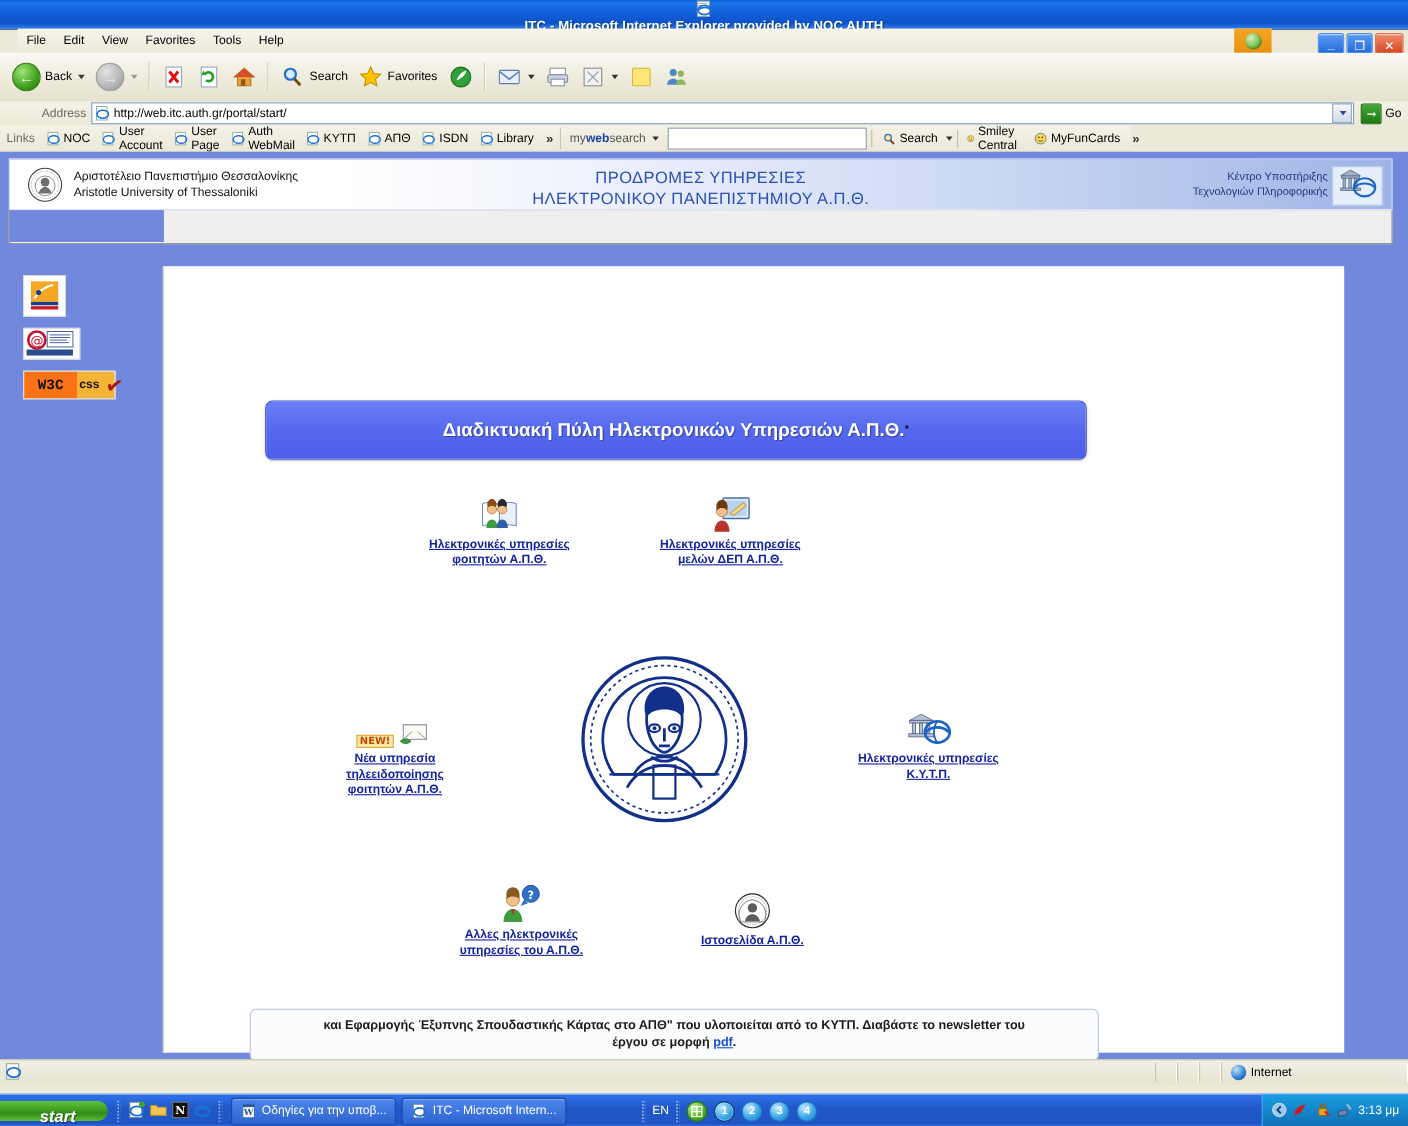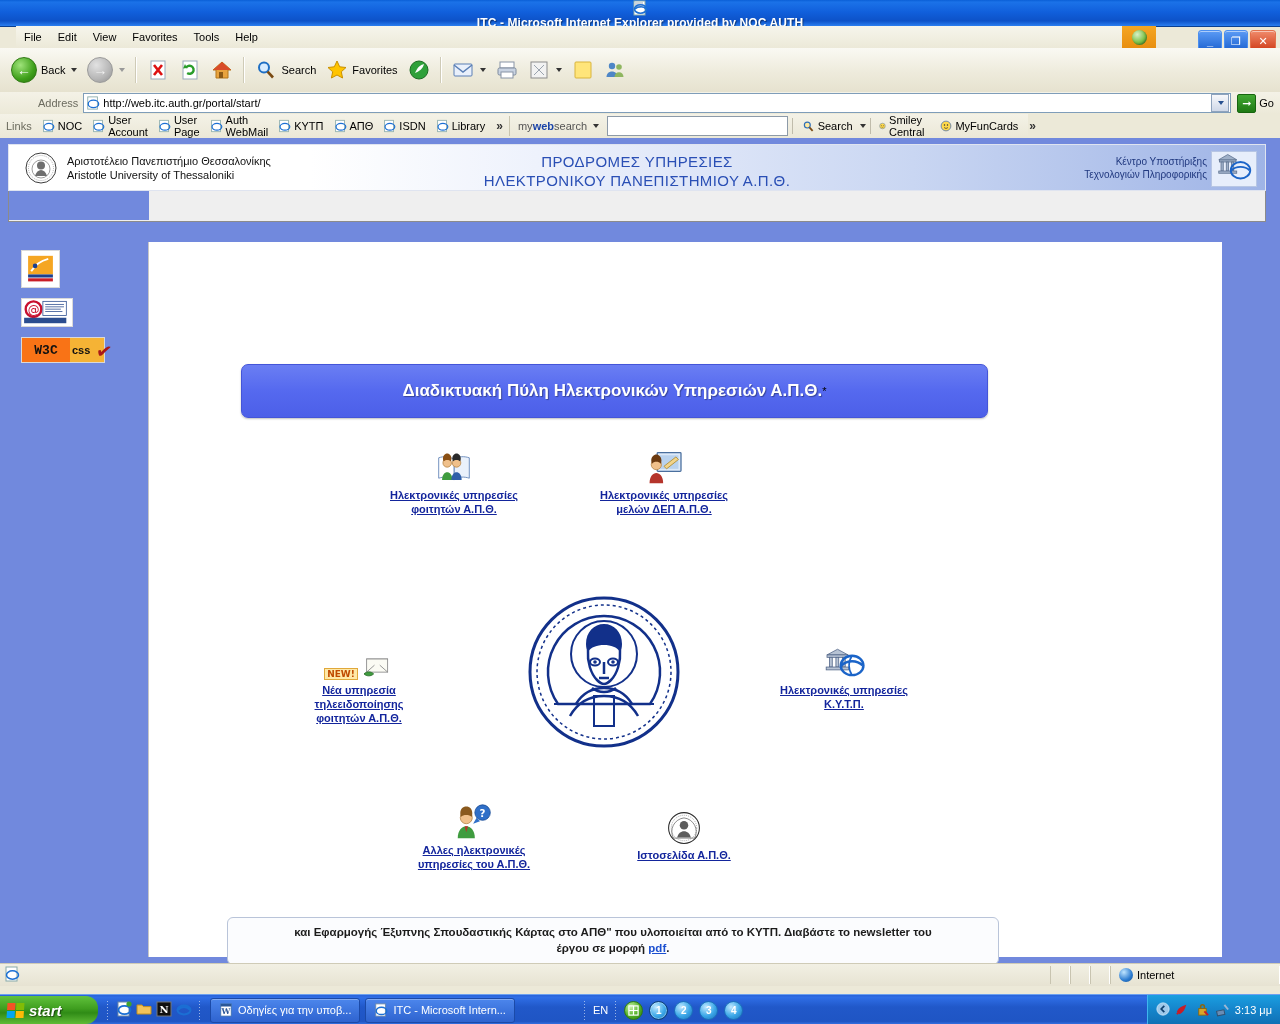--- a/index.html
+++ b/index.html
@@ -164,25 +164,25 @@
   .sb-zone{display:flex;align-items:center;gap:4px;padding-left:8px;font-size:11px;color:#000;}
   .sb-globe{width:14px;height:14px;border-radius:50%;background:radial-gradient(circle at 35% 30%,#bfe5ff,#2b7bd0 60%,#14508f);}
 
   
   .taskbar{
     position:absolute;left:0;top:994px;width:1280px;height:30px;
     background:linear-gradient(180deg,#2a63d8 0%,#2f6ee6 8%,#2158c9 40%,#1f55c4 88%,#3a79ea 100%);
     display:flex;align-items:center;border-top:1px solid #6ba0f0;
   }
   .start{
-    width:98px;height:28px;margin-left:0;
+    width:98px;height:18px;margin-left:0;
     background:linear-gradient(180deg,#61c23c 0%,#3f9e1f 45%,#2f8b16 60%,#60bb37 100%);
     border-radius:0 12px 12px 0;display:flex;align-items:center;gap:5px;padding-left:7px;
     color:#fff;font-weight:bold;font-style:italic;font-size:15px;
-    text-shadow:1px 1px 1px rgba(0,0,0,.5);box-sizing:border-box;
+    text-shadow:1px 1px 1px rgba(0,0,0,.5);box-sizing:border-box;flex-direction:column;
   }
   .start .flag{width:17px;height:15px;display:grid;grid-template-columns:1fr 1fr;grid-template-rows:1fr 1fr;gap:1px;transform:skewX(-4deg);}
   .start .flag i{display:block;}
   .qlaunch{display:flex;align-items:center;gap:4px;padding:0 6px;height:26px;}
   .grip{width:4px;height:20px;background-image:radial-gradient(circle,rgba(255,255,255,.55) 1px,transparent 1px);background-size:3px 3px;}
   .taskbtn{
     height:23px;display:flex;align-items:center;gap:5px;padding:0 8px;border-radius:3px;
     background:linear-gradient(180deg,#4c86ec,#2e63cf);border:1px solid #1b4aa8;
     color:#fff;font-size:11px;box-shadow:inset 0 1px 0 rgba(255,255,255,.3);
     max-width:190px;overflow:hidden;white-space:nowrap;

